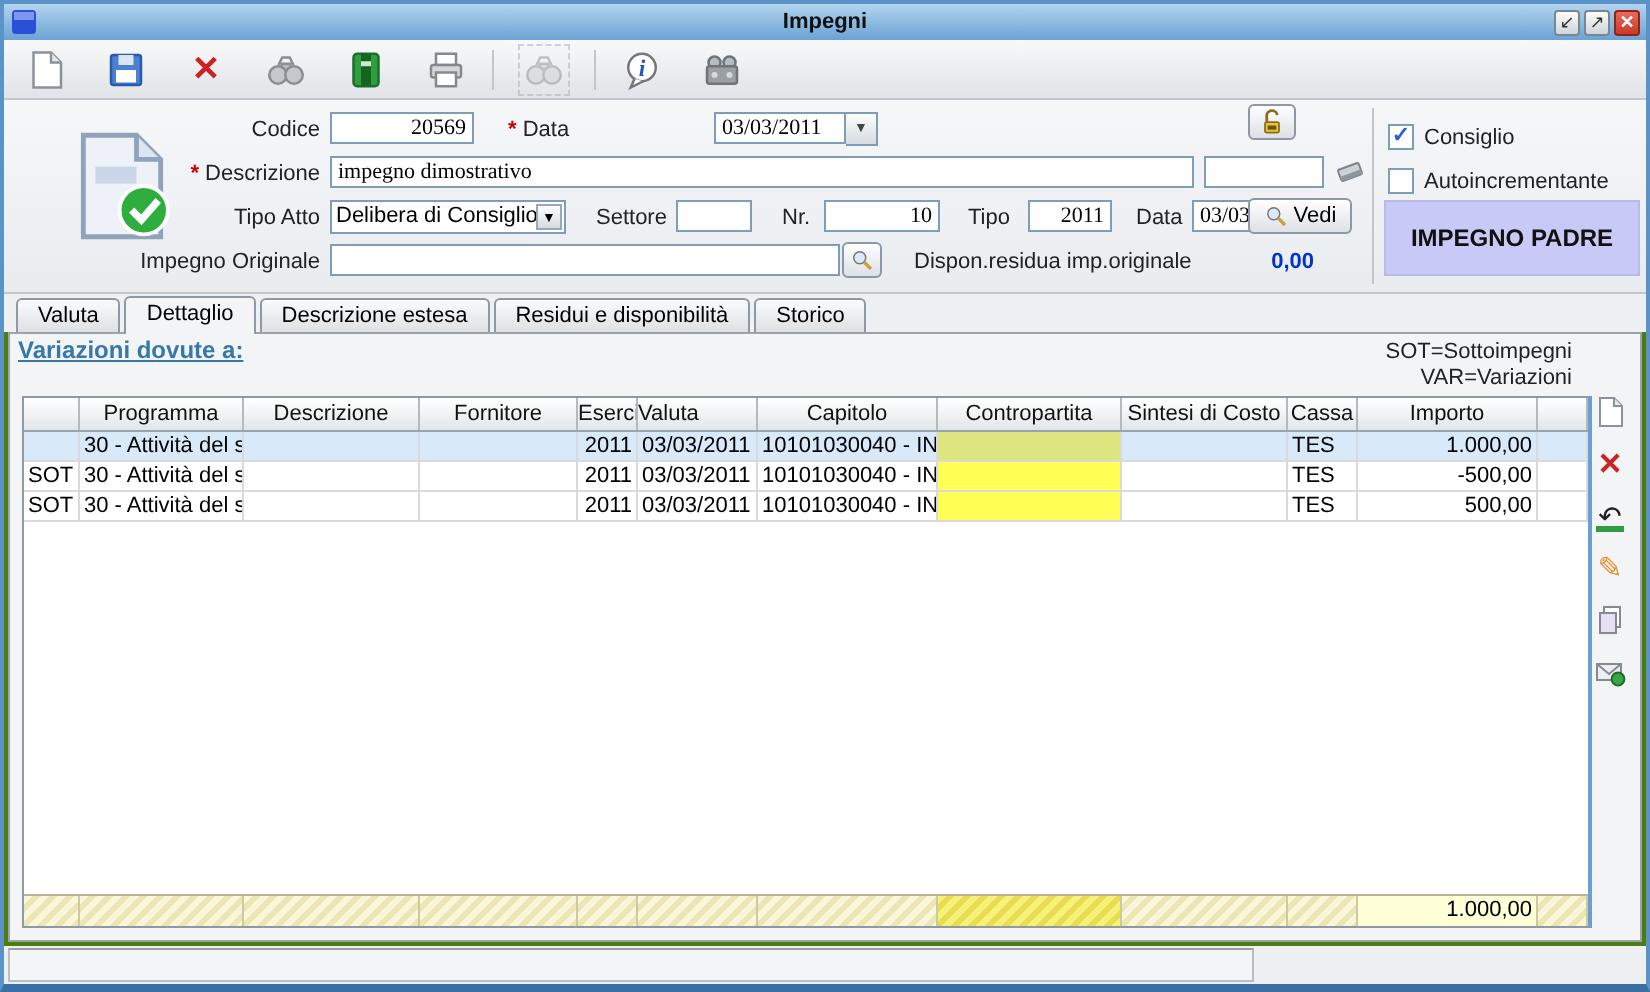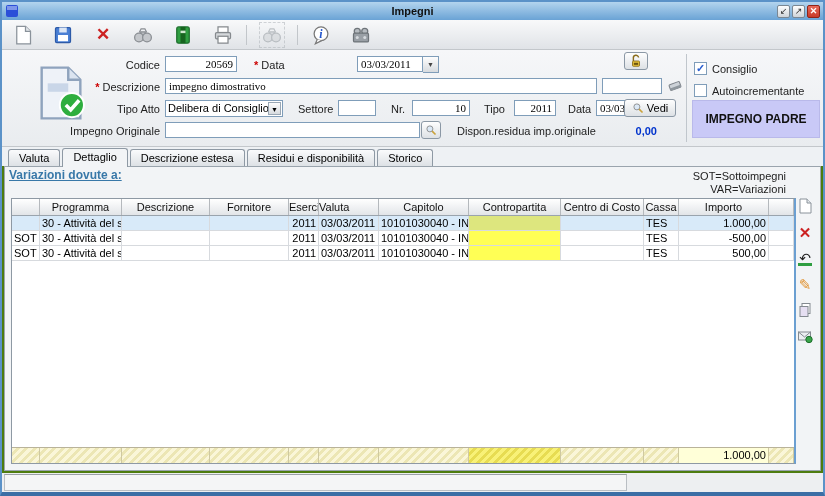--- a/index.html
+++ b/index.html
@@ -272,21 +272,21 @@
     <div class="tablewrap">
       <div class="thead">
         <div class="th c0"></div>
         <div class="th c1">Programma</div>
         <div class="th c2">Descrizione</div>
         <div class="th c3">Fornitore</div>
         <div class="th c4" style="text-align:center">Esercizio</div>
         <div class="th c5">Valuta</div>
         <div class="th c6">Capitolo</div>
         <div class="th c7">Contropartita</div>
-        <div class="th c8">Centro di Costo</div>
+        <div class="th c8">Sintesi di Costo</div>
         <div class="th c9">Cassa</div>
         <div class="th c10" style="text-align:center">Importo</div>
         <div class="th cf"></div>
       </div>
 
       <div class="trow sel">
         <div class="td c0"></div>
         <div class="td c1">30 - Attività  del setto</div>
         <div class="td c2"></div>
         <div class="td c3"></div>

